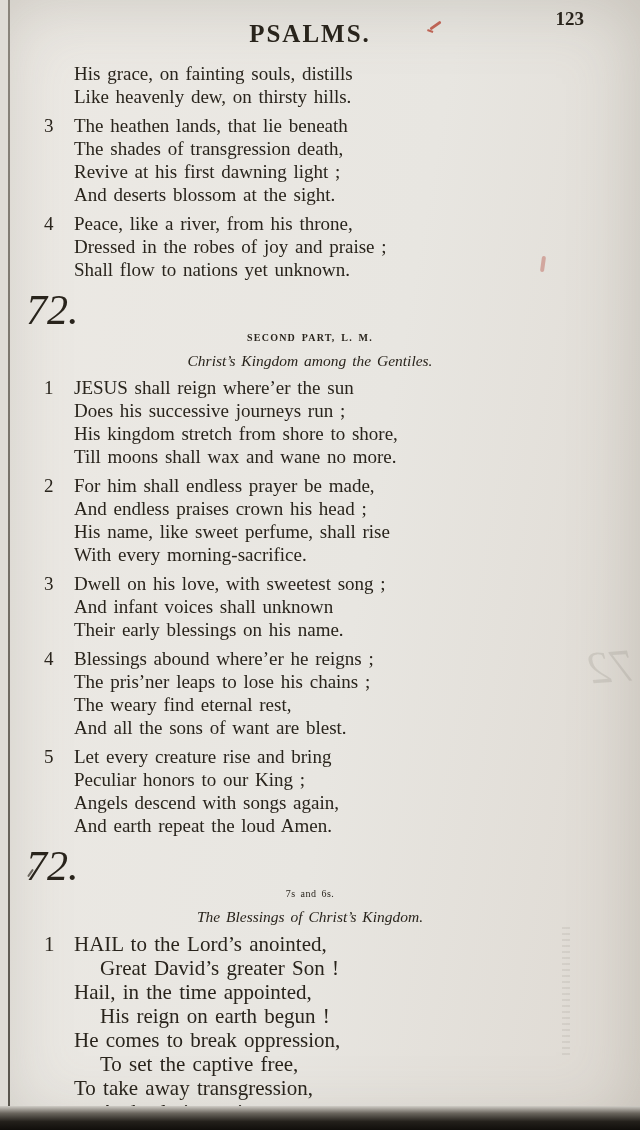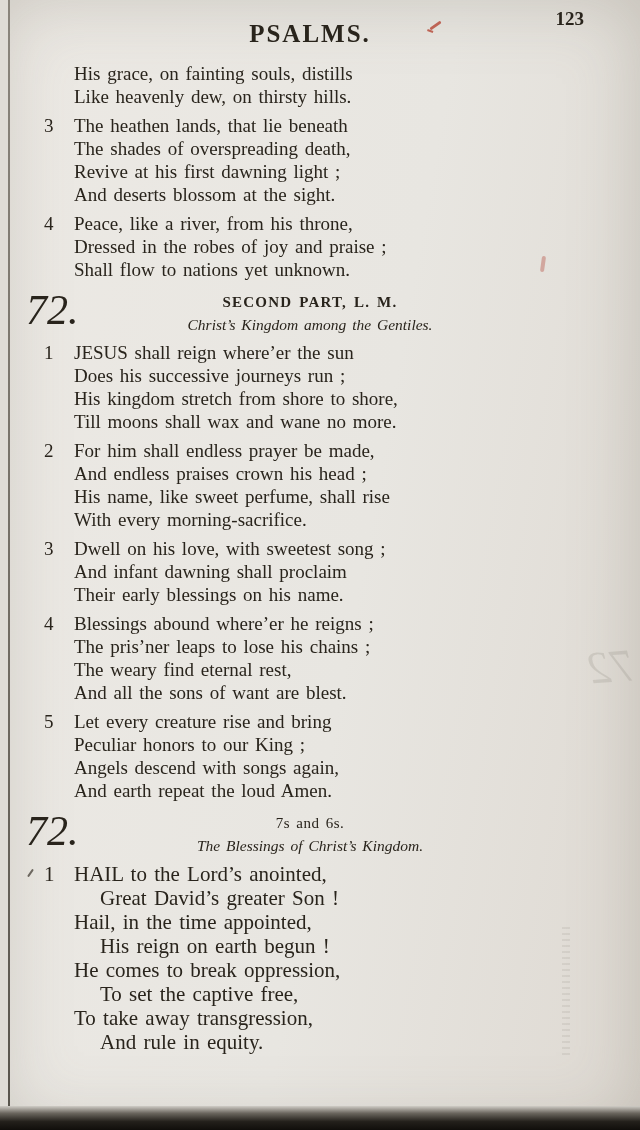--- a/index.html
+++ b/index.html
@@ -40,21 +40,21 @@
   .content{margin:16px 64px 0 44px;font-size:19px;line-height:23px;word-spacing:2px;}
   .verse{position:relative;padding-left:30px;margin:0 0 6px;}
   .verse.lg{font-size:21px;line-height:24px;}
   .vnum{position:absolute;left:0;top:0;}
   .line{white-space:nowrap;}
   .verse.alt div.line:nth-of-type(even){padding-left:26px;}
   
   .hymn-head{position:relative;text-align:center;margin:10px 0 6px;padding-top:2px;min-height:42px;}
   .hymn-number{position:absolute;left:-18px;top:-2px;font-style:italic;
     font-size:42px;line-height:42px;}
-  .hymn-meter{font-size:15px;letter-spacing:1.2px;font-weight:700;line-height:18px;}
+  .hymn-meter{font-size:10px;letter-spacing:1.2px;font-weight:700;line-height:18px;margin-top:36px;}
   .hymn-meter.plain{font-weight:400;letter-spacing:.5px;}
   .hymn-subtitle{font-style:italic;font-size:15.5px;margin-top:4px;line-height:19px;}
 </style>
 </head>
 <body>
 
 <div class="page">
   <div class="edge-left"></div>
   <div class="edge-line"></div>
   <div class="ghost">72</div>
@@ -69,21 +69,21 @@
   </header>
 
   <main class="content">
       <div class="verse">
         <div class="line">His grace, on fainting souls, distills</div>
         <div class="line">Like heavenly dew, on thirsty hills.</div>
       </div>
       <div class="verse">
         <span class="vnum">3</span>
         <div class="line">The heathen lands, that lie beneath</div>
-        <div class="line">The shades of overspreading death,</div>
+        <div class="line">The shades of transgression death,</div>
         <div class="line">Revive at his first dawning light ;</div>
         <div class="line">And deserts blossom at the sight.</div>
       </div>
       <div class="verse">
         <span class="vnum">4</span>
         <div class="line">Peace, like a river, from his throne,</div>
         <div class="line">Dressed in the robes of joy and praise ;</div>
         <div class="line">Shall flow to nations yet unknown.</div>
       </div>
       <div class="hymn-head">
@@ -101,21 +101,21 @@
       <div class="verse">
         <span class="vnum">2</span>
         <div class="line">For him shall endless prayer be made,</div>
         <div class="line">And endless praises crown his head ;</div>
         <div class="line">His name, like sweet perfume, shall rise</div>
         <div class="line">With every morning-sacrifice.</div>
       </div>
       <div class="verse">
         <span class="vnum">3</span>
         <div class="line">Dwell on his love, with sweetest song ;</div>
-        <div class="line">And infant dawning shall proclaim</div>
+        <div class="line">And infant voices shall unknown</div>
         <div class="line">Their early blessings on his name.</div>
       </div>
       <div class="verse">
         <span class="vnum">4</span>
         <div class="line">Blessings abound where’er he reigns ;</div>
         <div class="line">The pris’ner leaps to lose his chains ;</div>
         <div class="line">The weary find eternal rest,</div>
         <div class="line">And all the sons of want are blest.</div>
       </div>
       <div class="verse">

